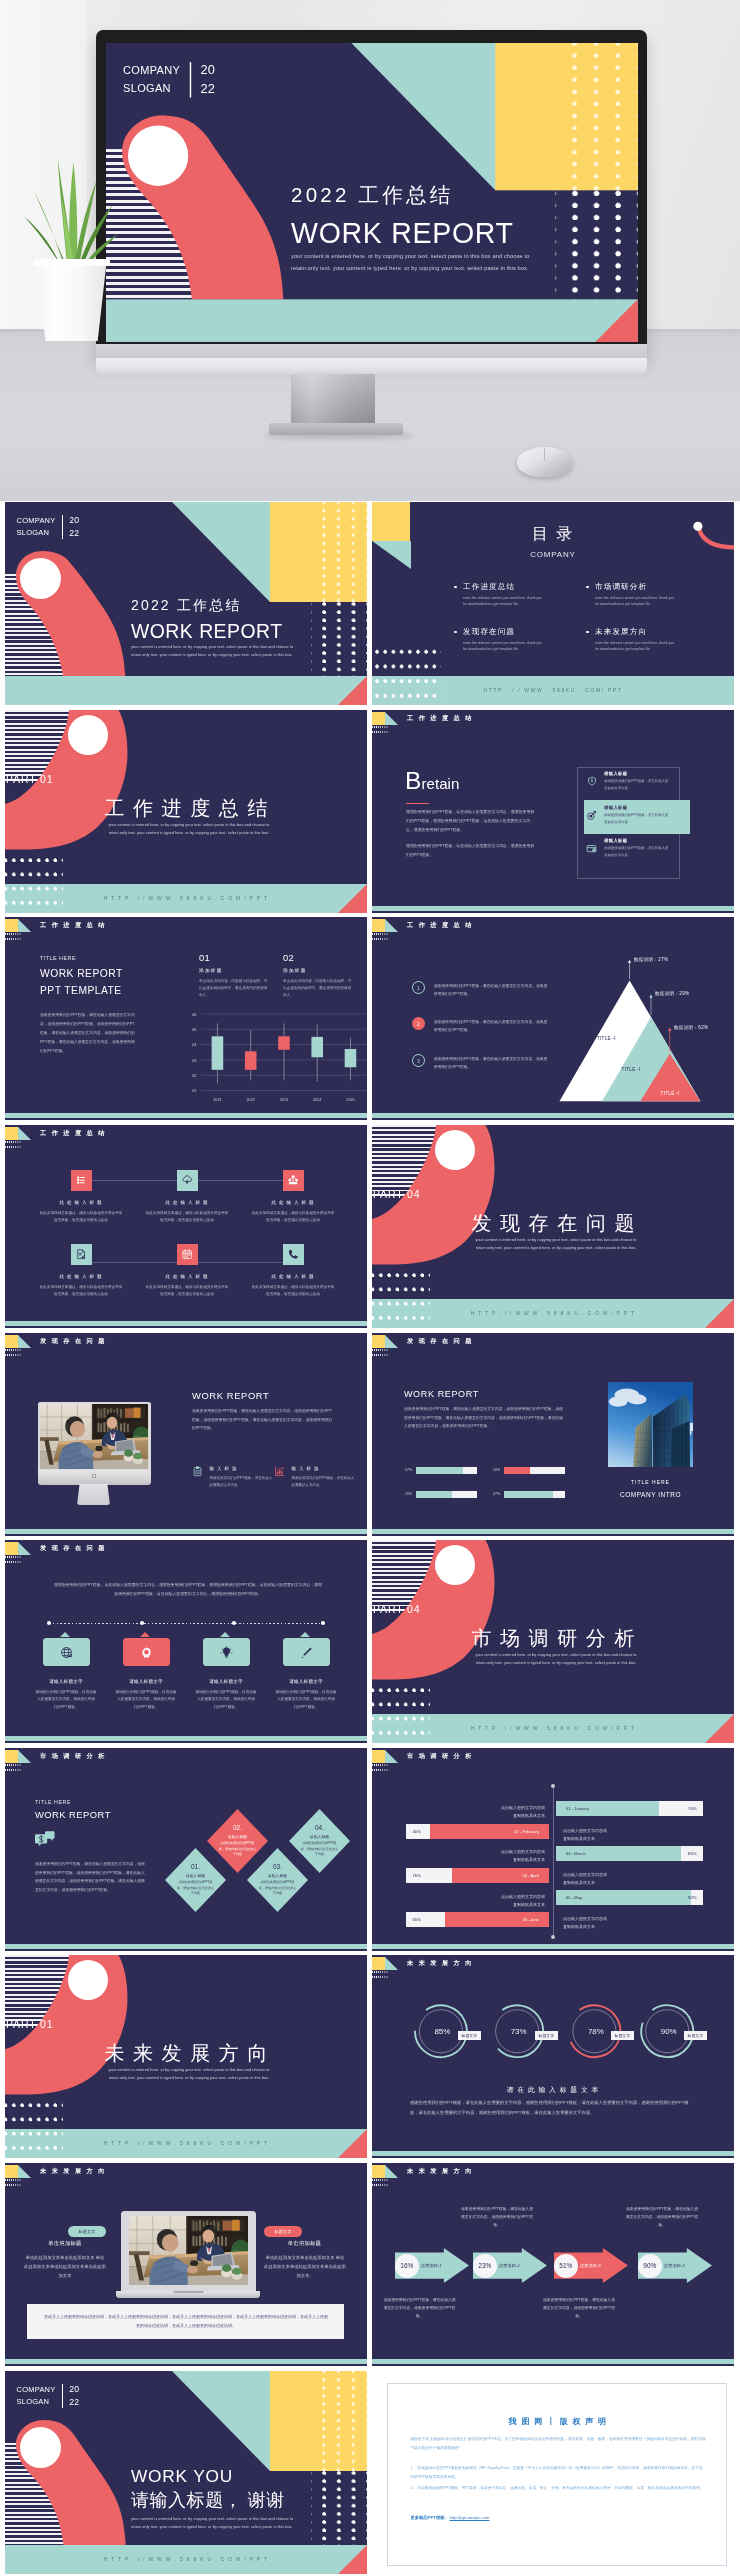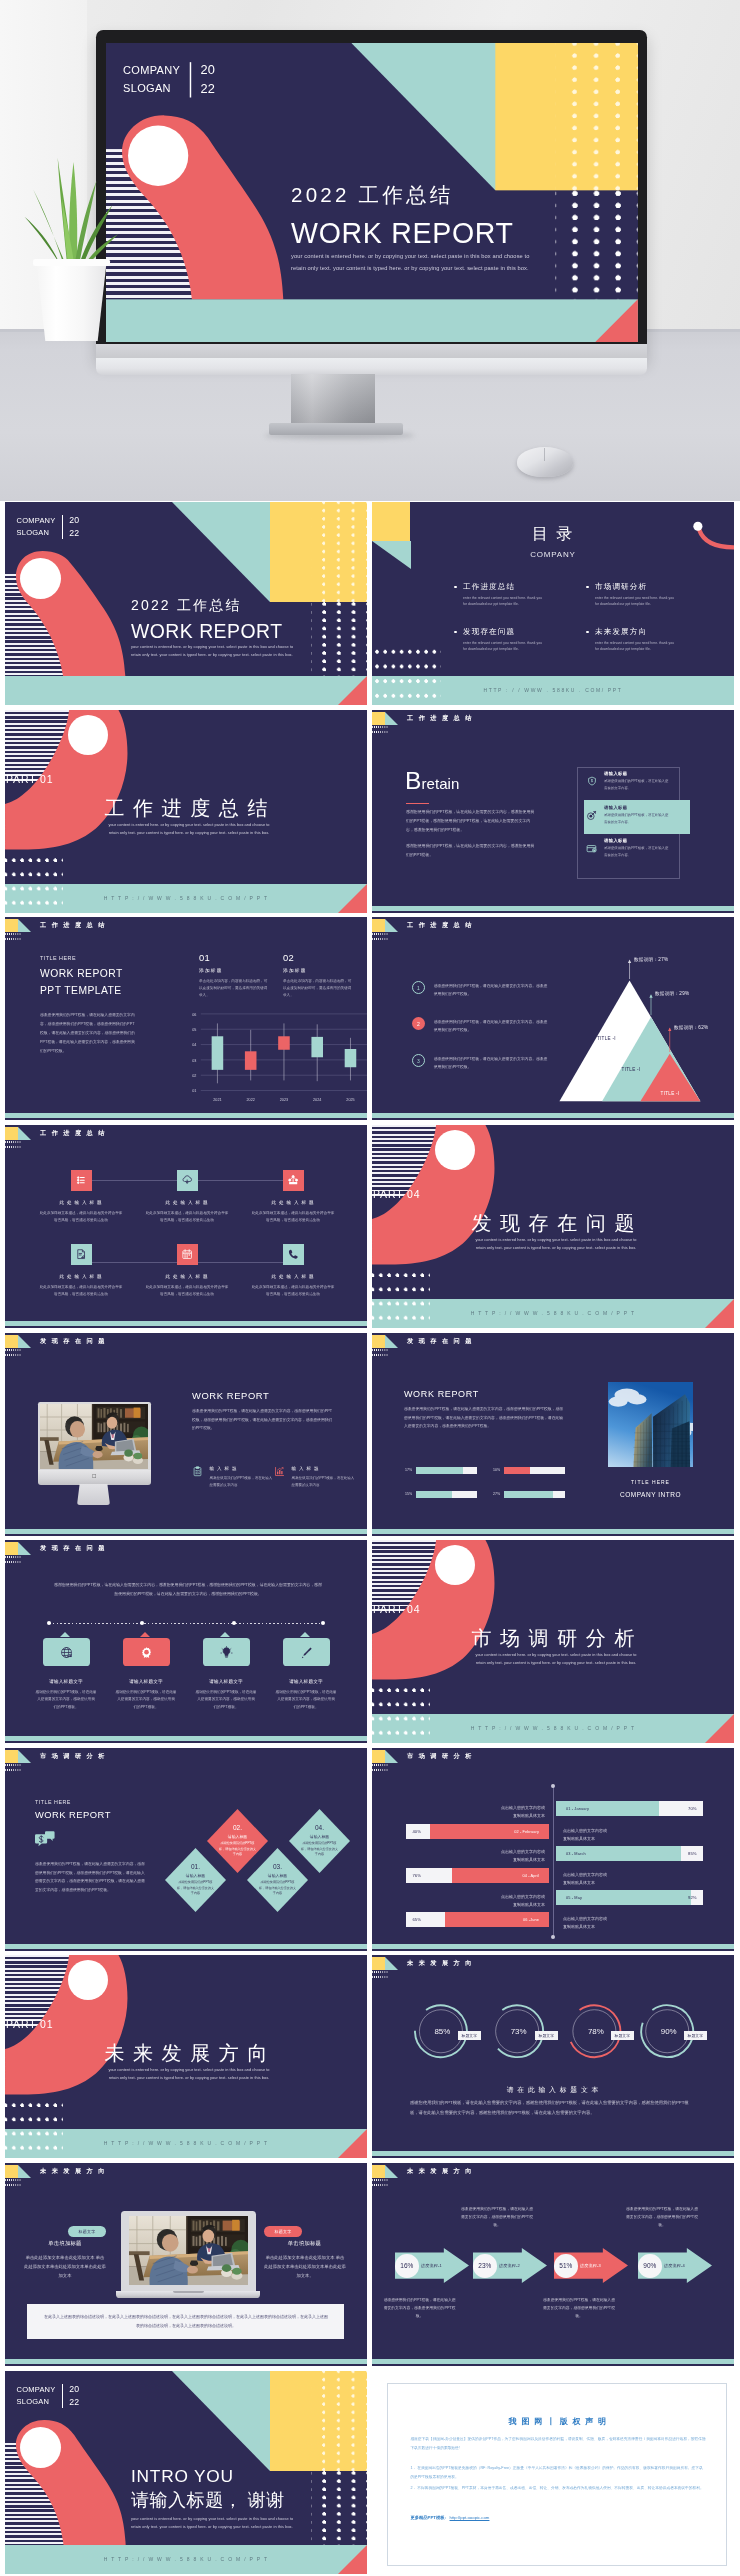--- a/index.html
+++ b/index.html
@@ -1348,21 +1348,21 @@
     <div class="cov-brand-l">
       <div>COMPANY</div>
       <div>SLOGAN</div>
     </div>
     <div class="cov-brand-bar"></div>
     <div class="cov-brand-r">
       <div>20</div>
       <div>22</div>
     </div>
   </div>
-  <div class="cov-title-en ty-en">INTRO YOU</div>
+  <div class="cov-title-en ty-en">WORK YOU</div>
   <div class="cov-title-cn ty-cn">请输入标题，  谢谢</div>
   <div class="cov-desc ty-desc">your content is entered here.  or by copying your text.  select paste in this box and choose to retain only text.  your content is typed here.  or by copying your text.  select paste in this box.</div>
   <div class="ty-foot">H T T P : / / W W W .  5 8 8 K U .  C O M / P P T</div>
 </div>
 
 <div class="slide cp-slide" id="s21">
   <div class="cp-box">
     <div class="cp-title">我 图 网 丨 版 权 声 明</div>
     <div class="cp-p">感谢您下载【我图网-办公创意区】提供的原创PPT作品，为了您和我图网以及原创作者的利益，请勿复制、传播、贩卖，否则将追究法律责任！我图网将对作品进行维权，按照传播下载次数进行十倍的索取赔偿!</div>
     <div class="cp-p cp-p2">1． 在我图网出售的PPT模板是免版税的（RF: Royalty-Free）正版受《中华人民共和国著作法》和《世界版权公约》的保护。作品的所有权、版权和著作权归我图网所有。您下载的是PPT模板素材的使用权。</div>

